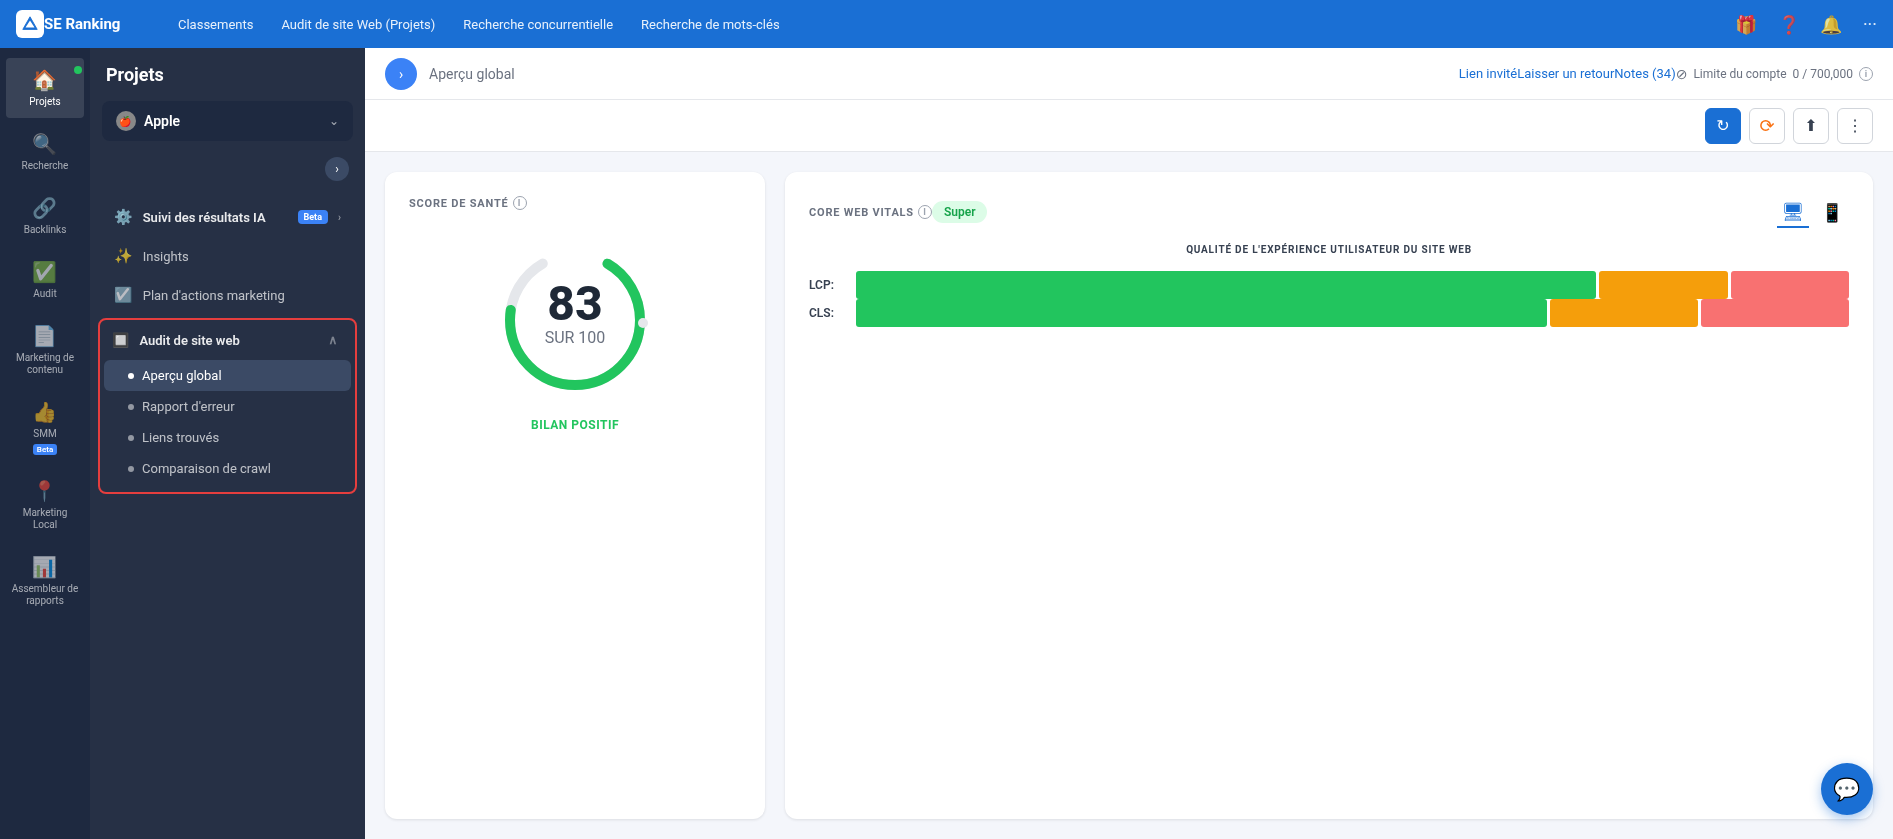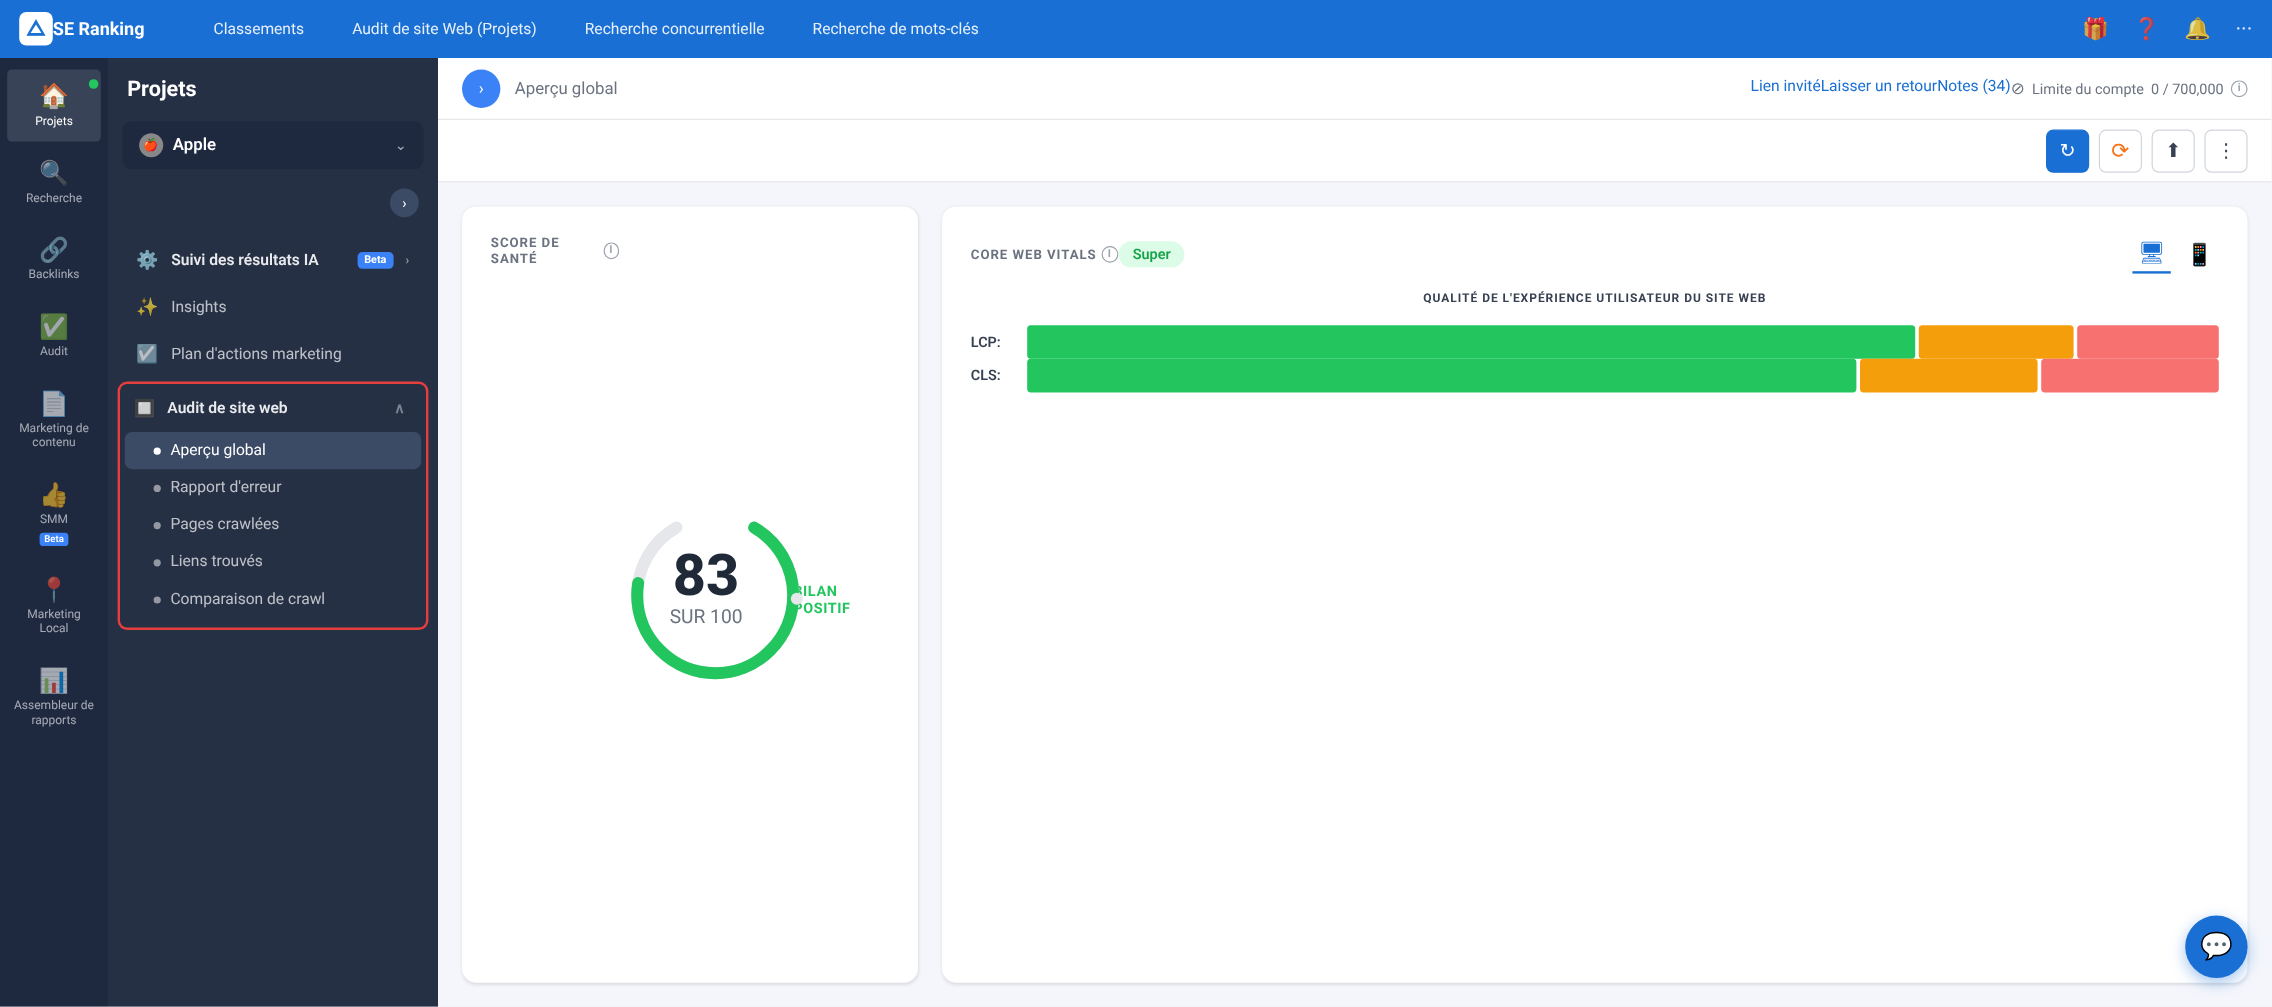--- a/index.html
+++ b/index.html
@@ -7,21 +7,21 @@
 
     
     .top-nav {
       position: fixed; top: 0; left: 0; right: 0; height: 48px;
       background: #1a6fd4; display: flex; align-items: center; padding: 0 16px;
       z-index: 100; gap: 32px;
     }
     .top-nav-logo { display: flex; align-items: center; gap: 0; color: white; font-weight: 700; font-size: 15px; min-width: 130px; }
     .top-nav-logo-icon { width: 28px; height: 28px; background: white; border-radius: 6px; display: flex; align-items: center; justify-content: center; }
     .top-nav-logo-icon svg { width: 18px; height: 18px; }
-    .top-nav-links { display: flex; gap: 40px; }
+    .top-nav-links { display: flex; gap: 28px; }
     .top-nav-link { color: rgba(255,255,255,0.9); font-size: 13px; cursor: pointer; white-space: nowrap; }
     .top-nav-right { margin-left: auto; display: flex; align-items: center; gap: 20px; }
     .top-nav-icon { color: rgba(255,255,255,0.85); cursor: pointer; font-size: 18px; }
 
     
     .main-wrapper { display: flex; width: 100%; padding-top: 48px; height: 100%; }
 
     
     .icon-nav {
       width: 90px; background: #1e2940; display: flex; flex-direction: column; align-items: center;
@@ -103,21 +103,21 @@
     .toolbar-btn { width: 36px; height: 36px; border: 1px solid #d1d5db; border-radius: 6px; display: flex; align-items: center; justify-content: center; cursor: pointer; background: white; font-size: 16px; color: #374151; }
     .toolbar-btn.primary { background: #1a6fd4; border-color: #1a6fd4; color: white; }
     .toolbar-btn-more { width: 36px; height: 36px; border: 1px solid #d1d5db; border-radius: 6px; display: flex; align-items: center; justify-content: center; cursor: pointer; background: white; font-size: 16px; color: #374151; }
 
     
     .content-body { flex: 1; overflow: auto; padding: 20px; display: flex; gap: 20px; }
 
     
     .score-card {
       background: white; border-radius: 12px; padding: 24px; flex: 1; min-width: 300px; max-width: 380px;
-      display: flex; align-items: center; box-shadow: 0 1px 3px rgba(0,0,0,0.1);
+      display: flex; flex-direction: column; align-items: center; box-shadow: 0 1px 3px rgba(0,0,0,0.1);
     }
     .score-card-title { font-size: 11px; font-weight: 700; letter-spacing: 0.8px; color: #6b7280; text-transform: uppercase; margin-bottom: 20px; display: flex; align-items: center; gap: 4px; align-self: flex-start; }
     .score-gauge-wrap { position: relative; width: 160px; height: 160px; margin: 10px 0; }
     .score-gauge-wrap svg { position: absolute; top: 0; left: 0; }
     .score-number { position: absolute; top: 50%; left: 50%; transform: translate(-50%, -60%); text-align: center; }
     .score-number .num { font-size: 48px; font-weight: 800; color: #1f2937; line-height: 1; }
     .score-number .label { font-size: 16px; color: #6b7280; font-weight: 400; }
     .score-status { color: #22c55e; font-size: 12px; font-weight: 700; letter-spacing: 0.5px; margin-top: 8px; }
 
     
@@ -267,24 +267,20 @@
         <div class="audit-sub-item active">
           <div class="dot-icon"></div>
           <span>Aperçu global</span>
         </div>
         <div class="audit-sub-item">
           <div class="dot-icon"></div>
           <span>Rapport d'erreur</span>
         </div>
         <div class="audit-sub-item">
           <div class="dot-icon"></div>
-          <span>Pages crawlées</span>
-        </div>
-        <div class="audit-sub-item">
-          <div class="dot-icon"></div>
           <span>Liens trouvés</span>
         </div>
         <div class="audit-sub-item" style="margin-bottom:8px;">
           <div class="dot-icon"></div>
           <span>Comparaison de crawl</span>
         </div>
       </div>
     </div>
   </aside>
 

